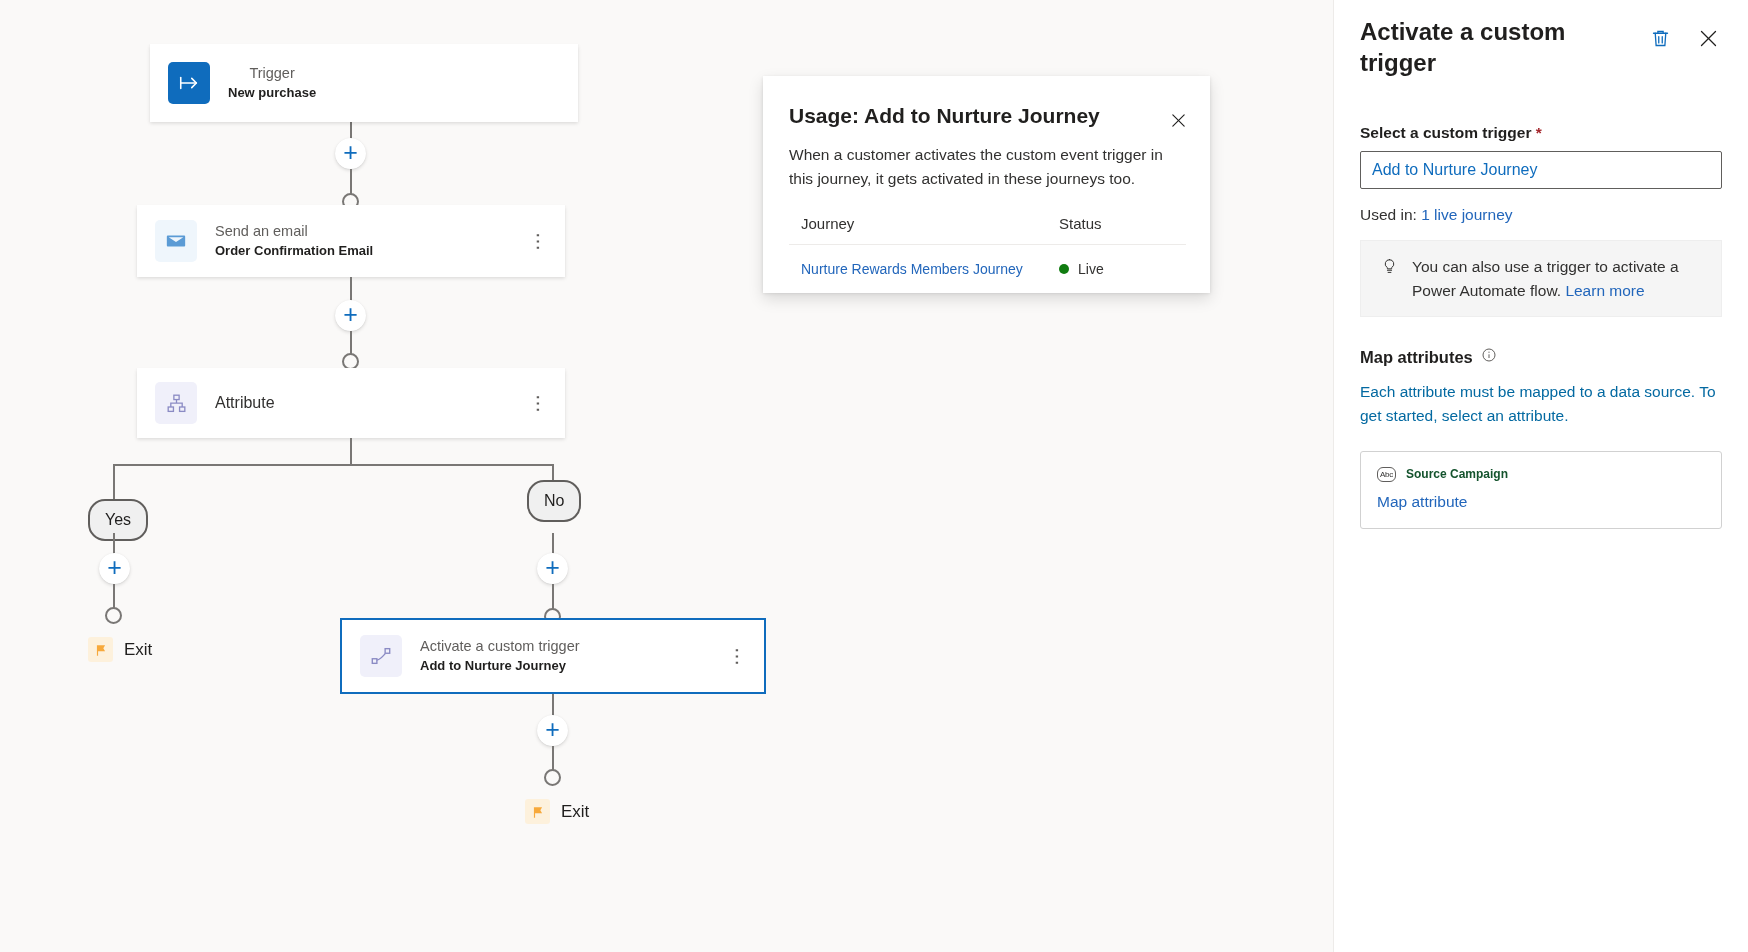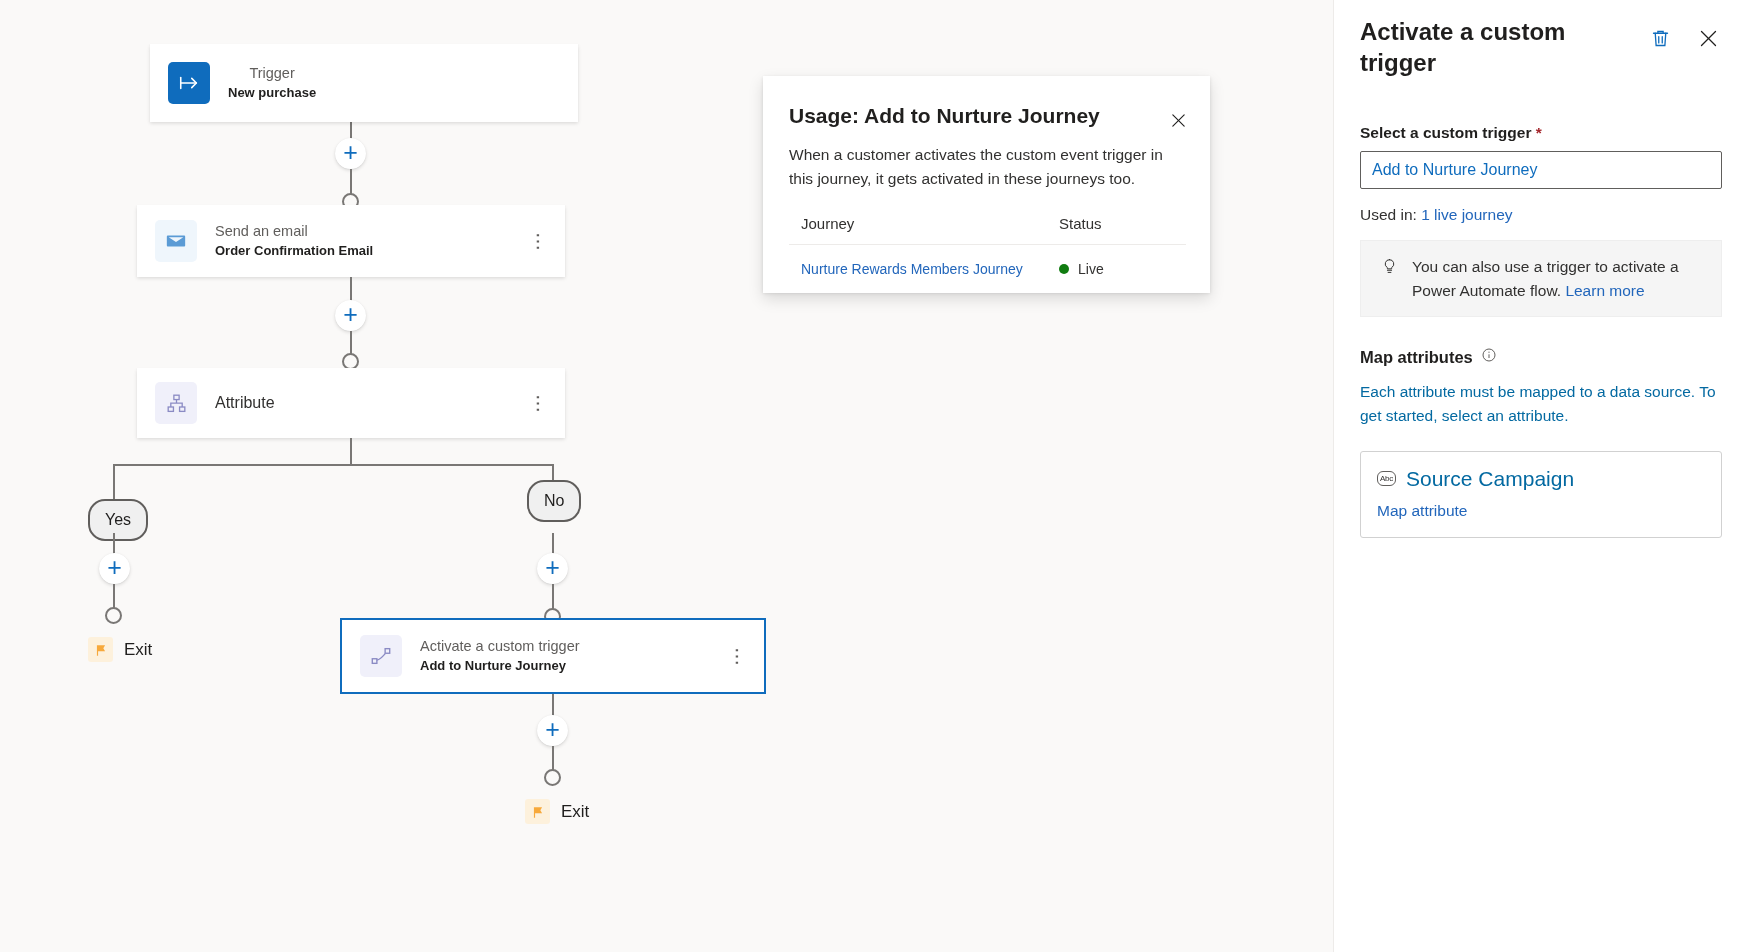--- a/index.html
+++ b/index.html
@@ -152,21 +152,21 @@
   .attr-card {
     margin-top: 22px; border: 1px solid #d1d1d1; border-radius: 3px;
     padding: 15px 16px 17px 16px;
   }
   .attr-row { display: flex; align-items: center; gap: 10px; }
   .attr-glyph {
     width: 19px; height: 15px; border: 1.5px solid #605e5c; border-radius: 6px;
     font-size: 8px; color: #323130; display: flex; align-items: center;
     justify-content: center; flex: none; letter-spacing: -.3px;
   }
-  .attr-name { font-size: 21px; font-weight: 400; color: #0369a1; }
+  .attr-name { font-size: 12px; font-weight: 700; color: #14532d; }
   .attr-link { margin-top: 11px; font-size: 15.5px; color: #2266bb; cursor: pointer; }
 </style>
 </head>
 <body>
 
 <div id="app">
 
   <div class="canvas">
 
     <div class="vline" style="left:350px; top:122px; height:40px;"></div>

